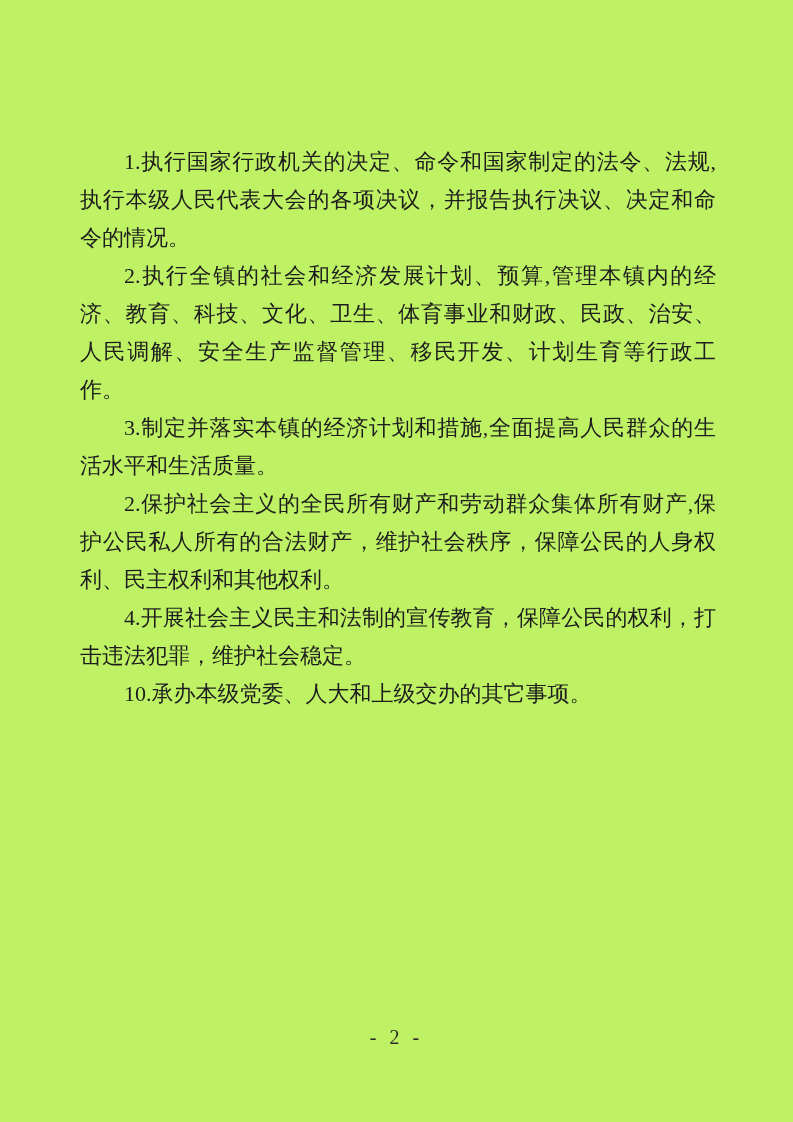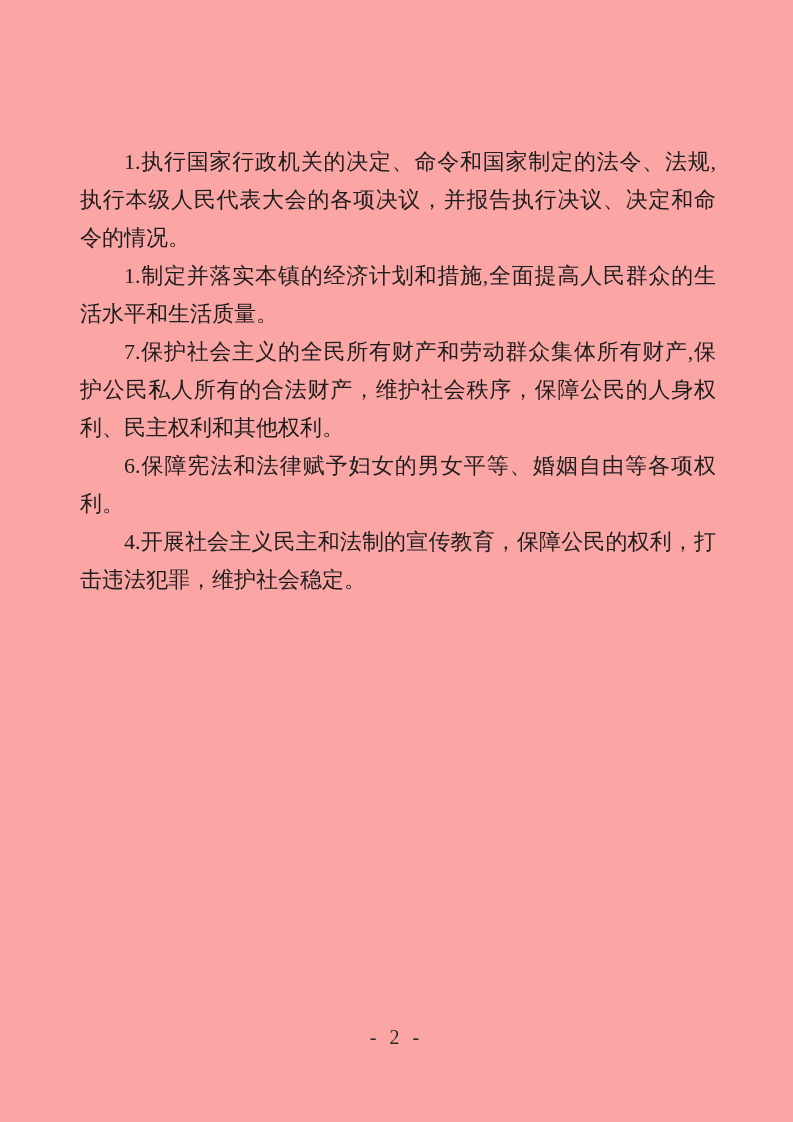--- a/index.html
+++ b/index.html
@@ -4,21 +4,21 @@
 <style>
   html, body {
     margin: 0;
     padding: 0;
     background: #ffffff;
   }
   .page {
     position: relative;
     width: 793px;
     height: 1122px;
-    background: #fca5a5;
+    background: #bef264;
     overflow: hidden;
     font-family: "Liberation Serif", "DejaVu Serif", serif;
   }
   .content {
     position: absolute;
     left: 80px;
     top: 143px;
     width: 636px;
   }
   .para {
@@ -44,22 +44,23 @@
     color: #2a2a2a;
     letter-spacing: 4px;
   }
 </style>
 </head>
 <body>
 
 <div class="page">
   <div class="content">
     <p class="para">1.执行国家行政机关的决定、命令和国家制定的法令、法规,执行本级人民代表大会的各项决议，并报告执行决议、决定和命令的情况。</p>
-    <p class="para">1.制定并落实本镇的经济计划和措施,全面提高人民群众的生活水平和生活质量。</p>
-    <p class="para">7.保护社会主义的全民所有财产和劳动群众集体所有财产,保护公民私人所有的合法财产，维护社会秩序，保障公民的人身权利、民主权利和其他权利。</p>
-    <p class="para">6.保障宪法和法律赋予妇女的男女平等、婚姻自由等各项权利。</p>
+    <p class="para">2.执行全镇的社会和经济发展计划、预算,管理本镇内的经济、教育、科技、文化、卫生、体育事业和财政、民政、治安、人民调解、安全生产监督管理、移民开发、计划生育等行政工作。</p>
+    <p class="para">3.制定并落实本镇的经济计划和措施,全面提高人民群众的生活水平和生活质量。</p>
+    <p class="para">2.保护社会主义的全民所有财产和劳动群众集体所有财产,保护公民私人所有的合法财产，维护社会秩序，保障公民的人身权利、民主权利和其他权利。</p>
     <p class="para">4.开展社会主义民主和法制的宣传教育，保障公民的权利，打击违法犯罪，维护社会稳定。</p>
+    <p class="para">10.承办本级党委、人大和上级交办的其它事项。</p>
   </div>
 
   <div class="page-footer">
     <span class="page-number">- 2 -</span>
   </div>
 </div>
 
 </body></html>

